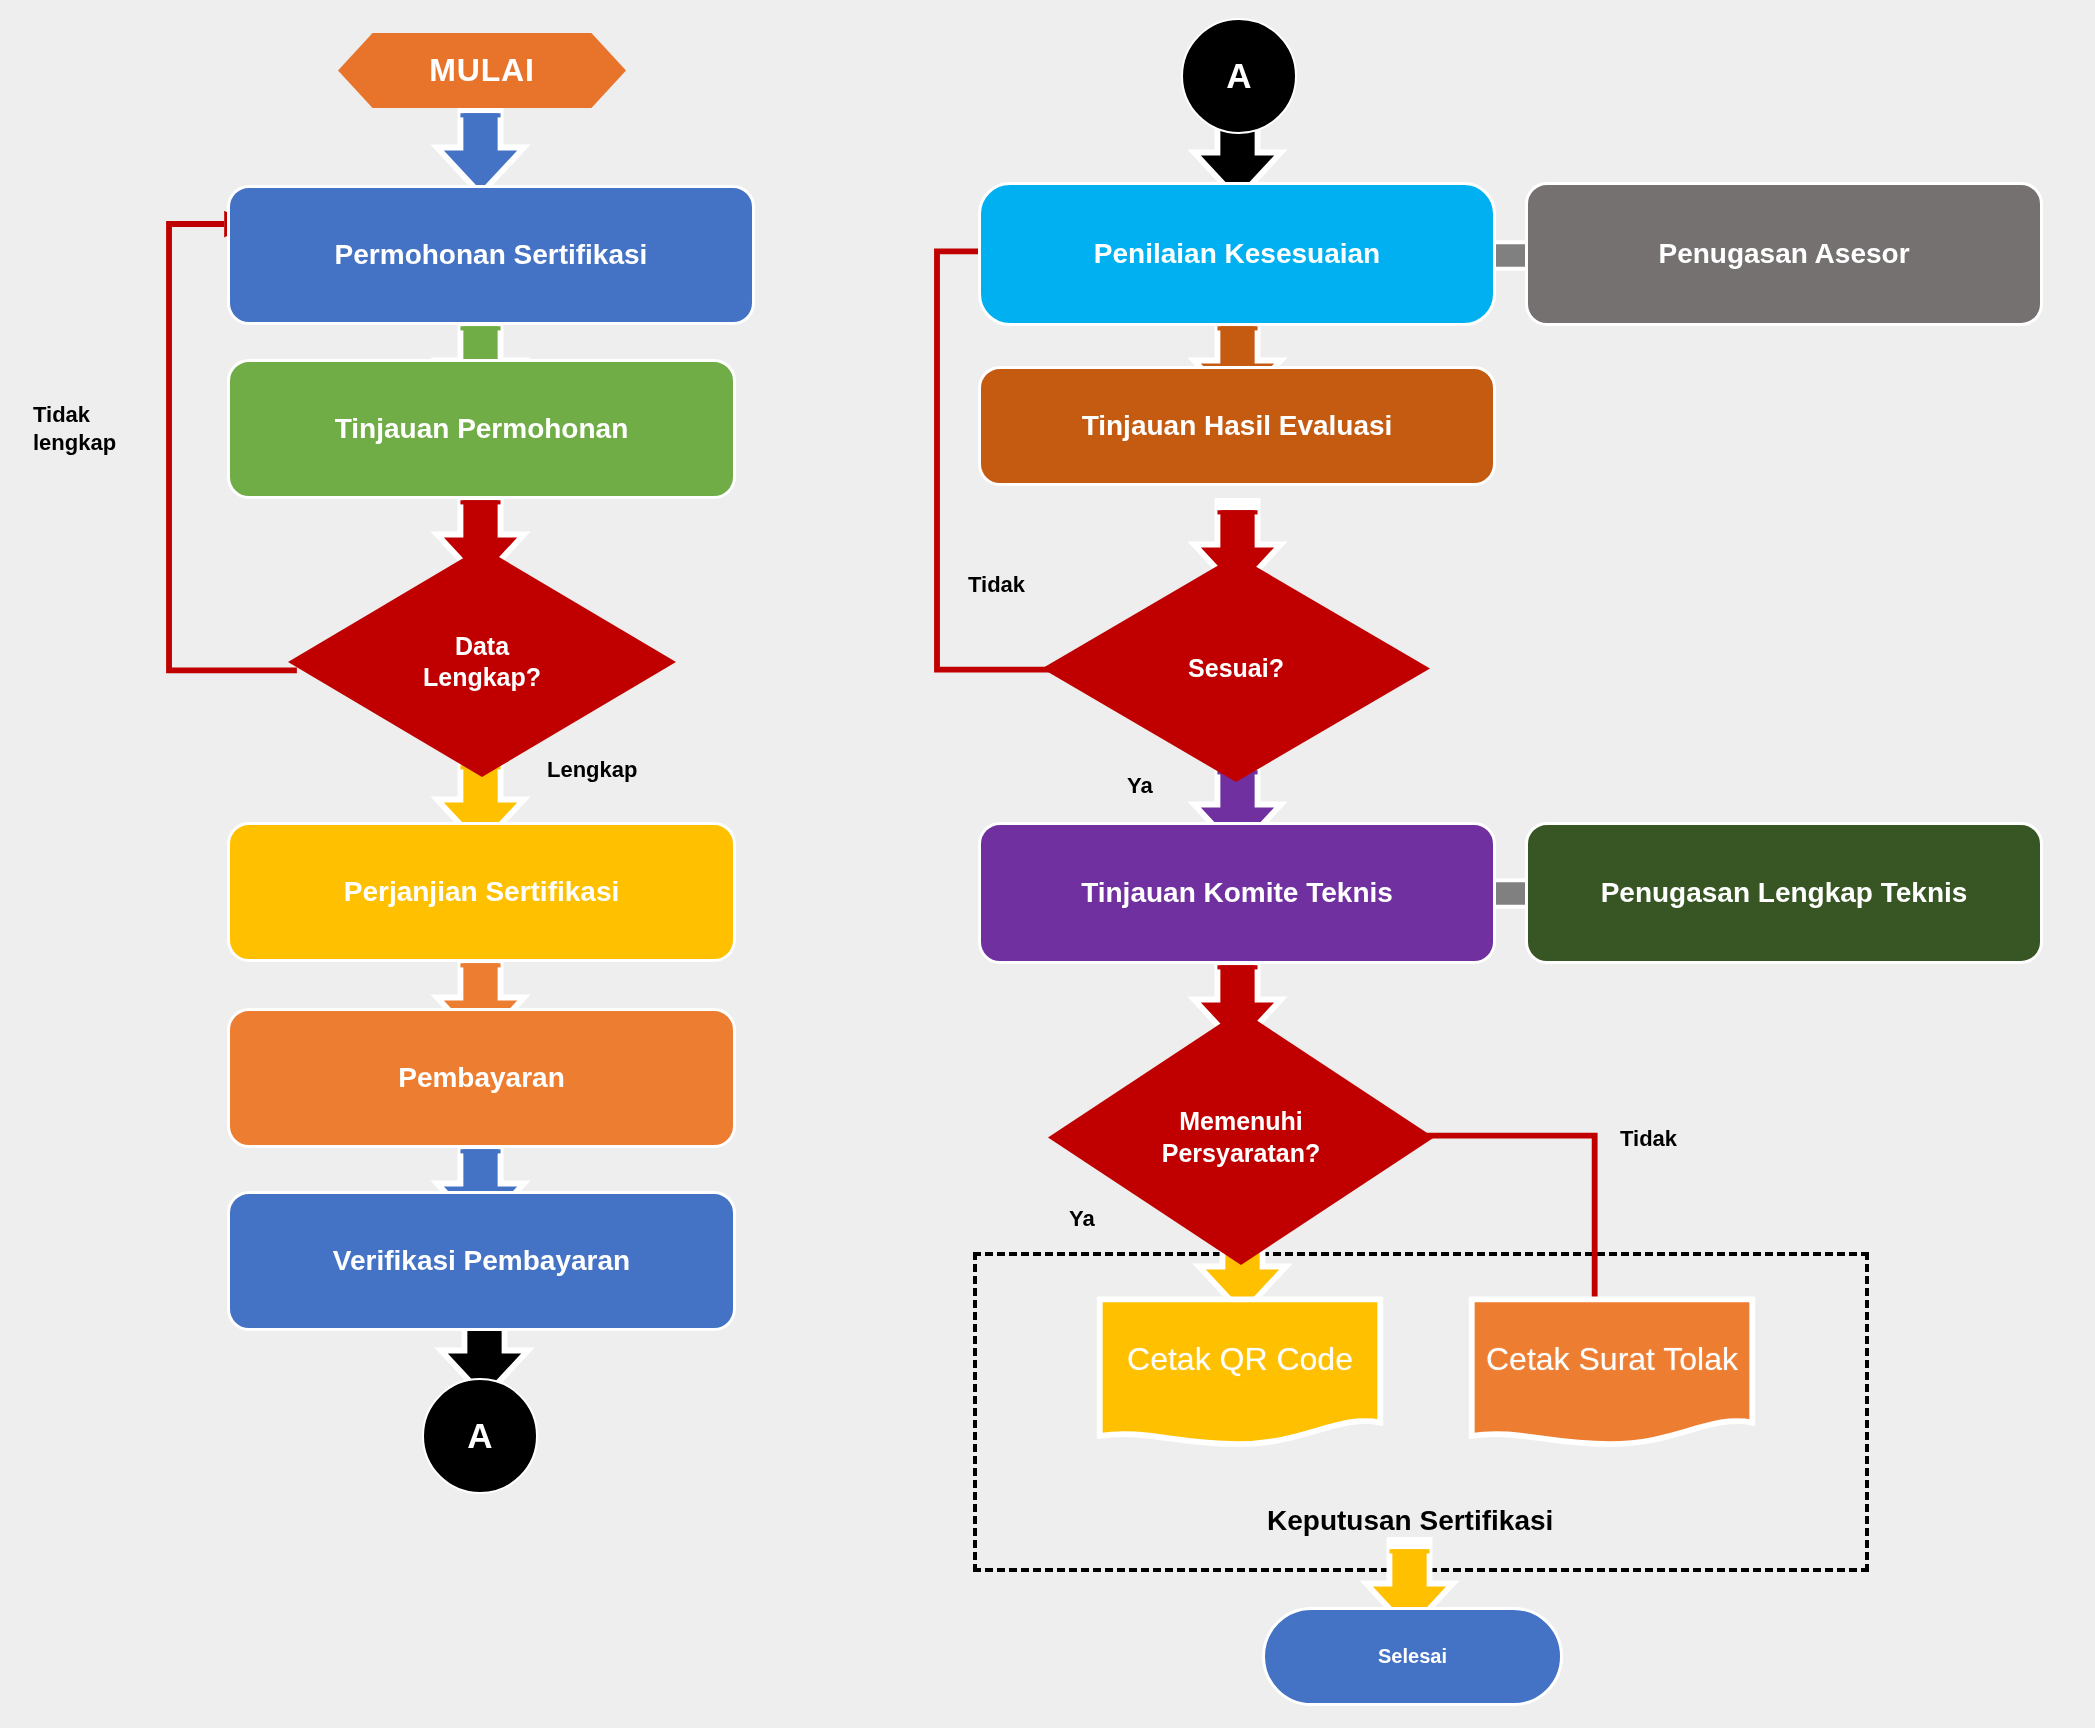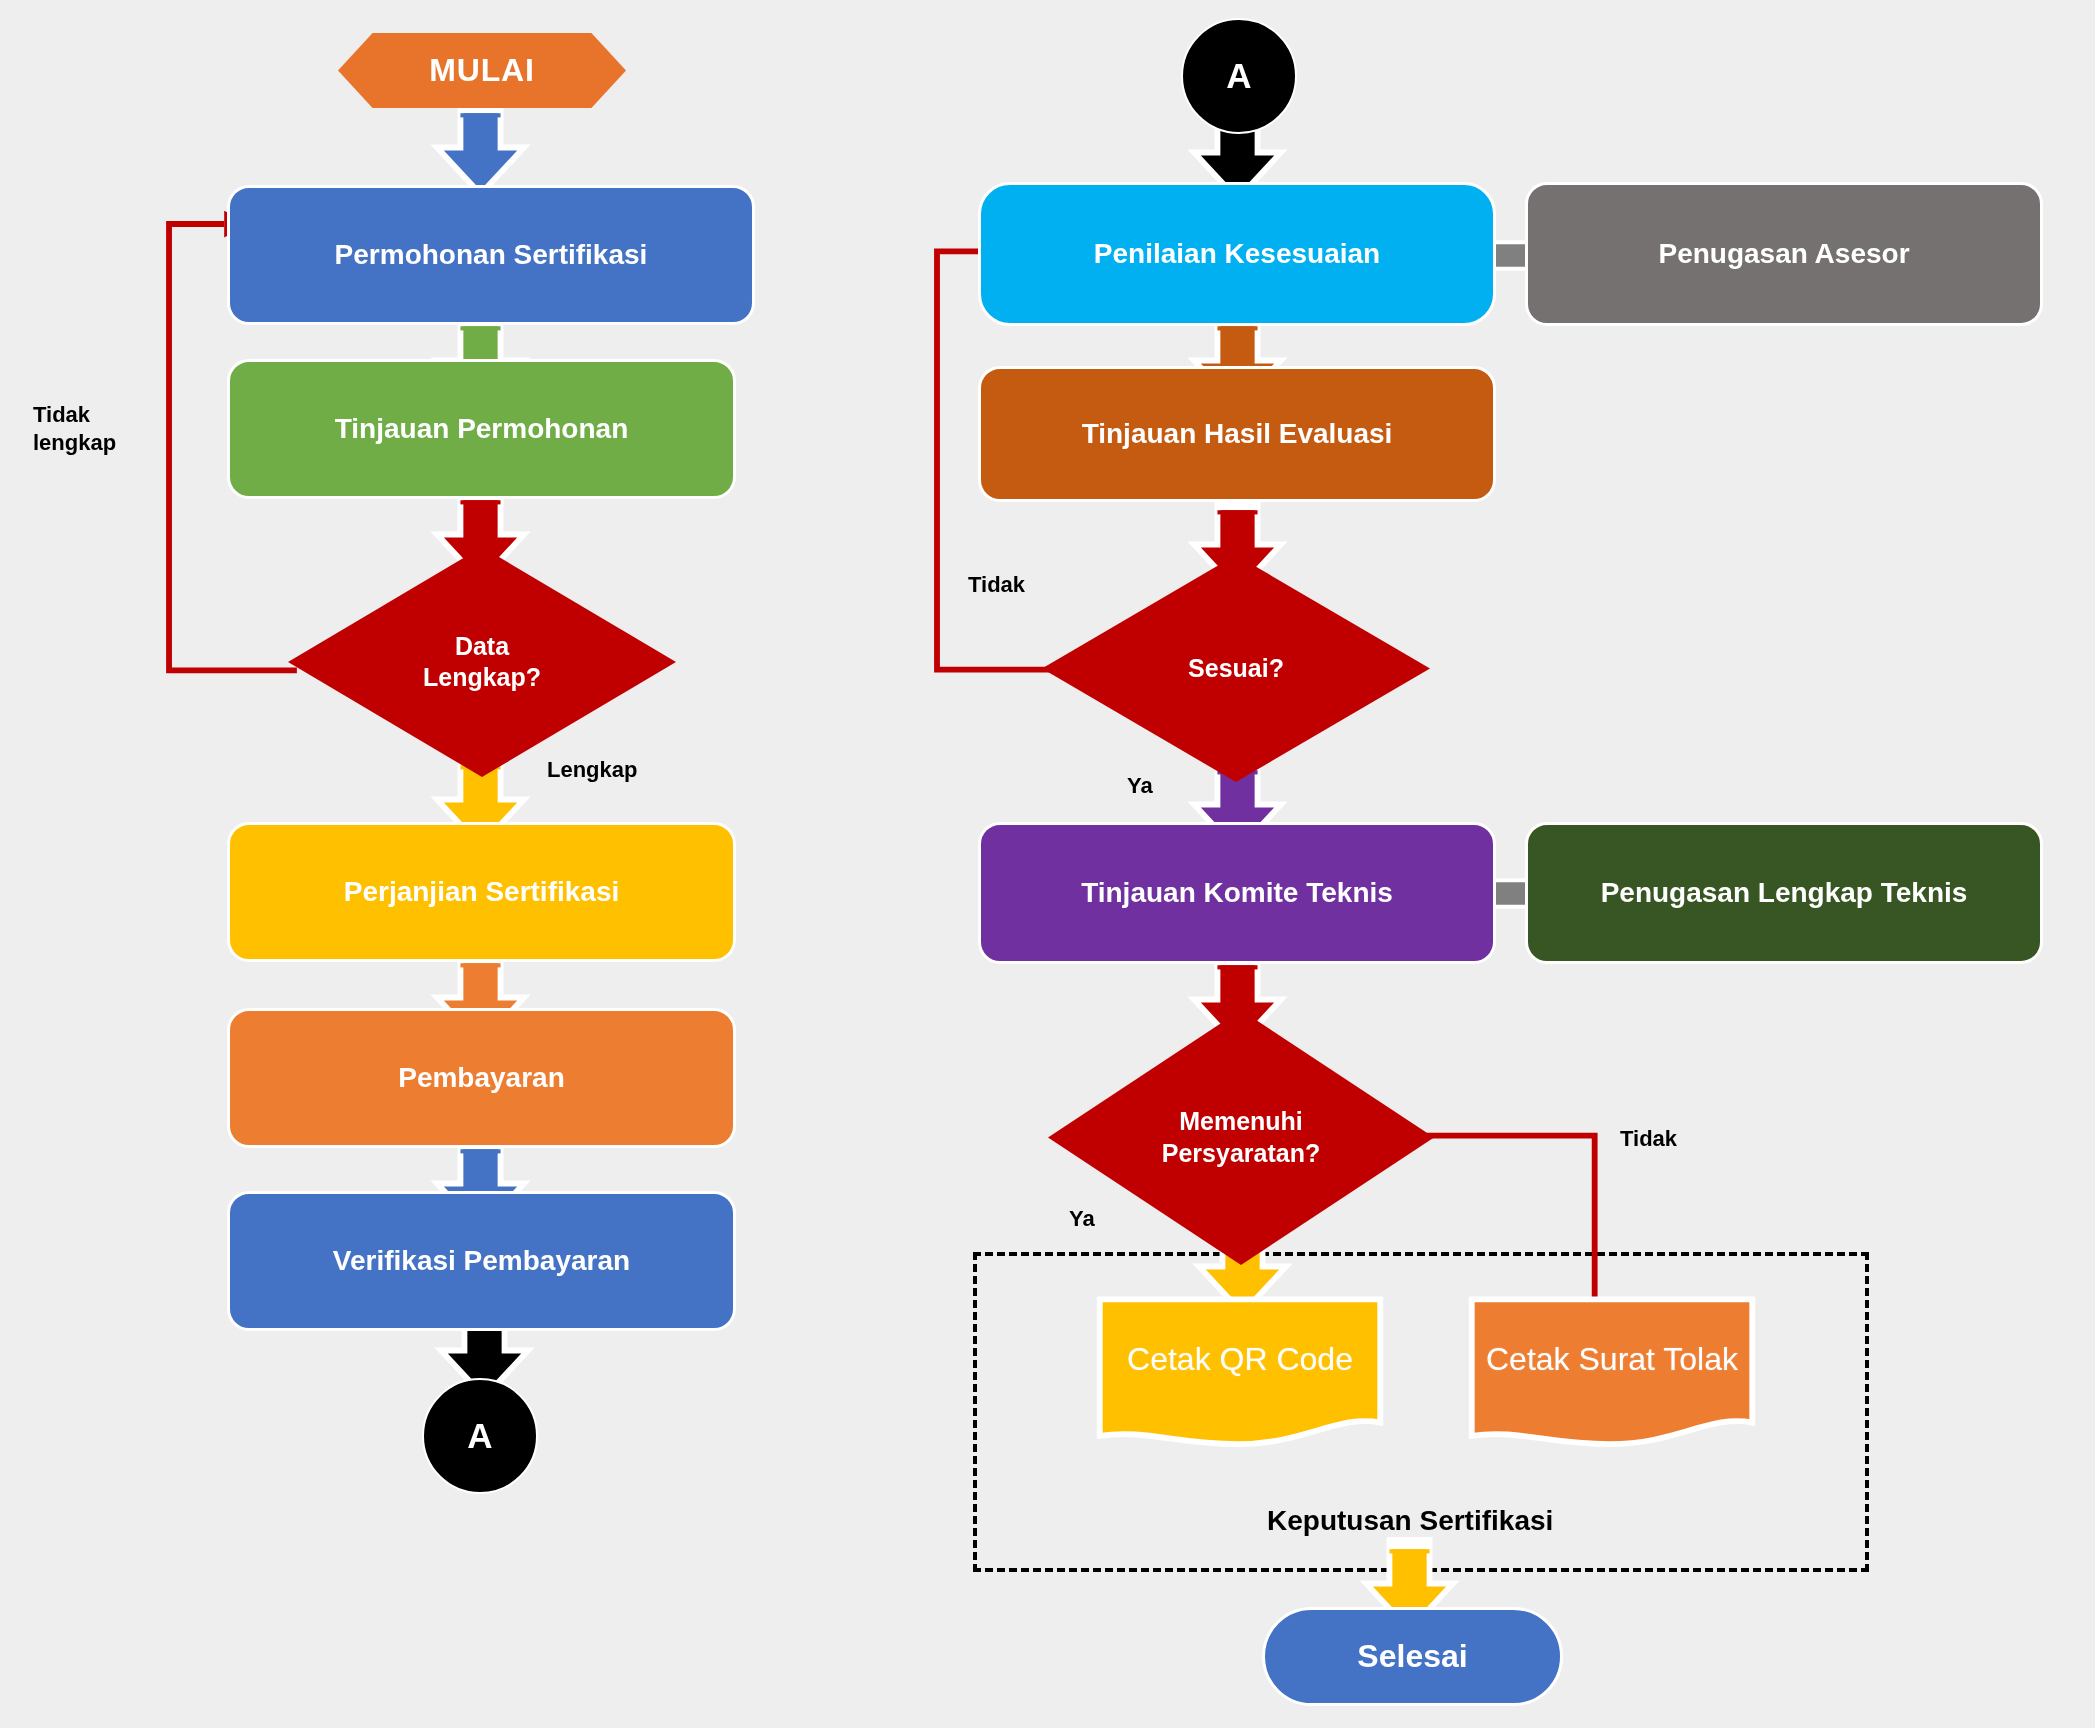--- a/index.html
+++ b/index.html
@@ -34,21 +34,21 @@
     z-index: 5;
   }
   .proc {
     border-radius: 22px;
     border: 3.3px solid #ffffff;
     font-size: 28px;
   }
   .pill {
     border-radius: 167px;
     border: 3.3px solid #ffffff;
-    font-size: 32px;
+    font-size: 20px;
   }
   .hex {
     clip-path: polygon(12% 0%, 88% 0%, 100% 50%, 88% 100%, 12% 100%, 0% 50%);
     font-size: 32px;
     letter-spacing: 0.8px;
   }
   .hexwrap {
     position: absolute;
     z-index: 5;
   }
@@ -267,21 +267,21 @@
   </div>
 
   <div class="arrow" style="left:1179px; top:317px; width:117px; height:92px;">
     <svg width="117" height="92" viewBox="0 0 140 110">
       <polygon points="46,0 94,0 94,52 122,52 70,108 18,52 46,52" fill="#c55a11" stroke="#ffffff" stroke-width="7"></polygon>
       <rect x="46" y="0" width="48" height="11" fill="#ffffff"></rect>
       <rect x="46" y="11" width="48" height="5" fill="#c55a11"></rect>
     </svg>
   </div>
 
-  <div class="node proc" style="left:978px; top:366px; width:518px; height:136px; background:#c55a11;">
+  <div class="node proc" style="left:978px; top:366px; width:518px; height:120px; background:#c55a11;">
     <span>Tinjauan Hasil Evaluasi</span>
   </div>
 
   <div class="arrow" style="left:1179px; top:501px; width:117px; height:92px;">
     <svg width="117" height="92" viewBox="0 0 140 110">
       <polygon points="46,0 94,0 94,52 122,52 70,108 18,52 46,52" fill="#c00000" stroke="#ffffff" stroke-width="7"></polygon>
       <rect x="46" y="0" width="48" height="11" fill="#ffffff"></rect>
       <rect x="46" y="11" width="48" height="5" fill="#c00000"></rect>
     </svg>
   </div>

